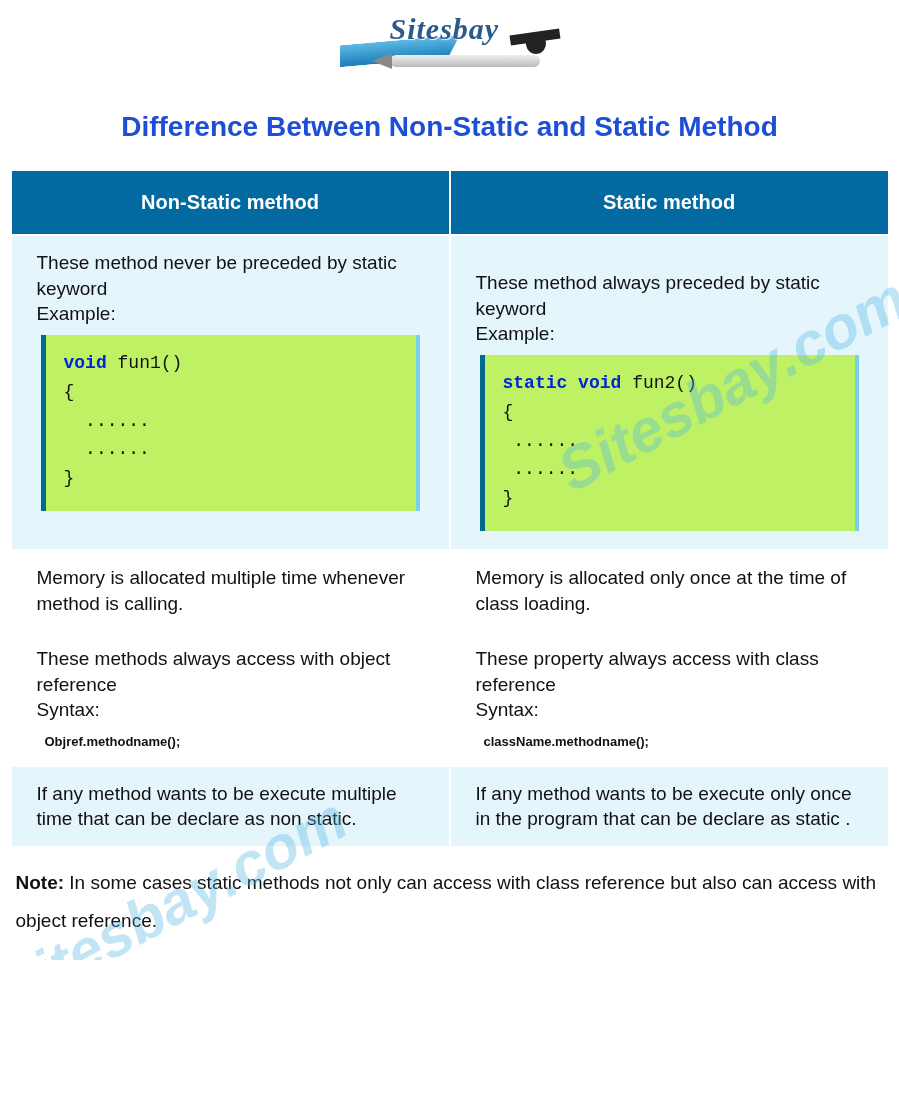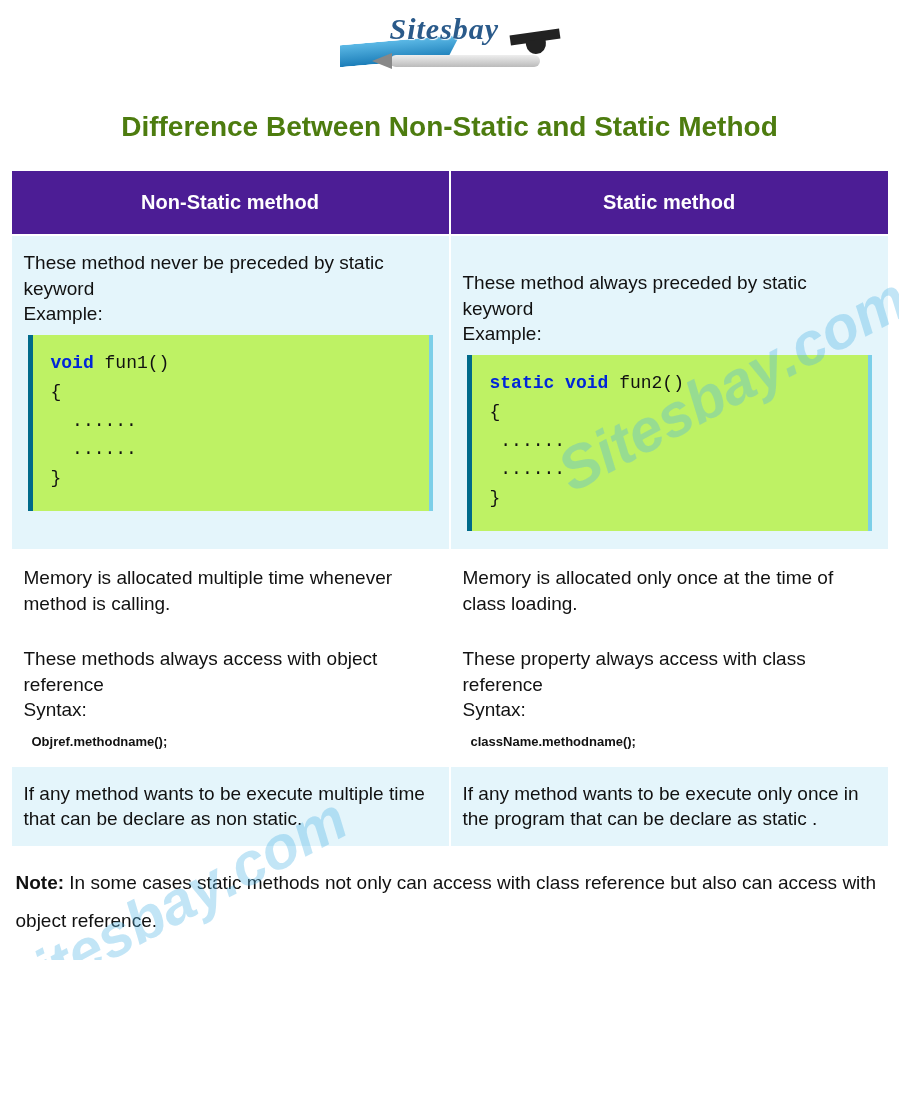--- a/index.html
+++ b/index.html
@@ -63,41 +63,41 @@
     content:"";
     position:absolute; left:15px; top:8px;
     width:20px; height:14px;
     background:#222;
     border-radius:0 0 10px 10px;
   }
   h1.title {
     text-align: center;
     font-size: 28px;
     font-weight: bold;
-    color: #4d7c0f;
+    color: #1d4ed8;
     margin: 22px 0 26px 0;
   }
   table.cmp {
     width: 880px;
     margin: 0 auto;
     border-collapse: separate;
     border-spacing: 2px;
     background: #fff;
   }
   table.cmp th {
-    background: #4c1d95;
+    background: #0369a1;
     color: #fff;
     font-size: 20px;
     font-weight: bold;
     padding: 20px 10px;
     width: 50%;
     text-align: center;
   }
   table.cmp td {
-    padding: 14px 12px;
+    padding: 14px 25px;
     font-size: 19px;
     color: #111;
     vertical-align: top;
     line-height: 1.35;
     background: #fff;
   }
   table.cmp tr.alt td {
     background: #e4f5fb;
   }
   .codebox {

